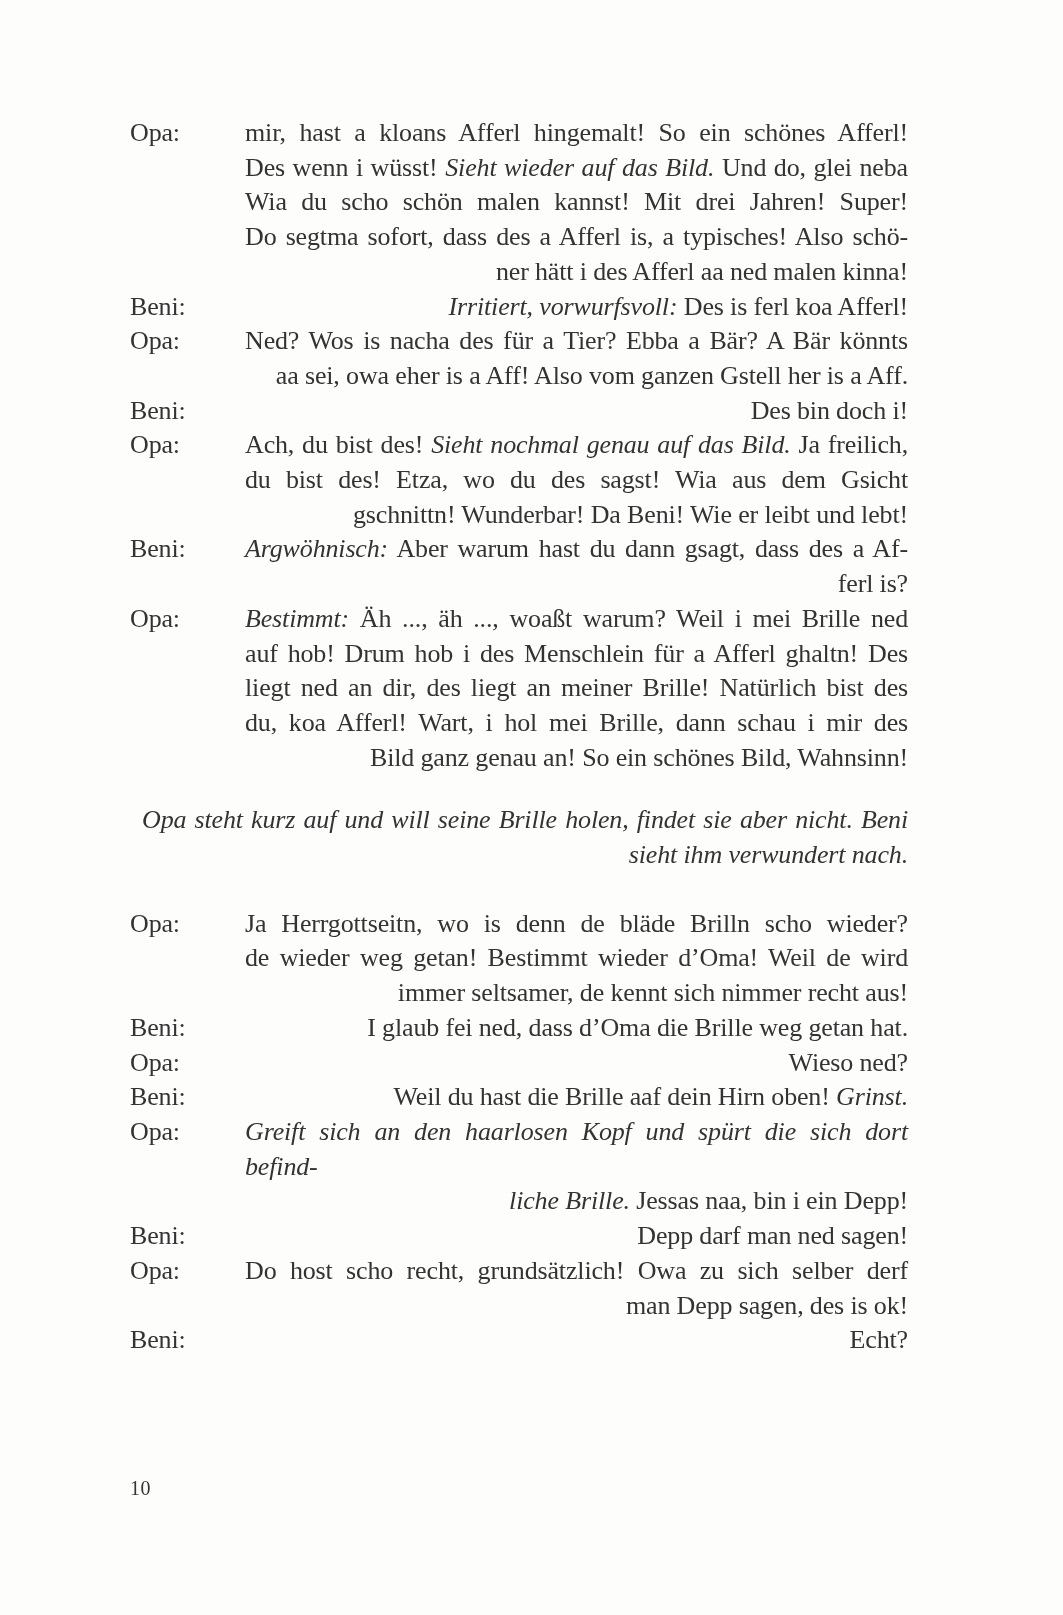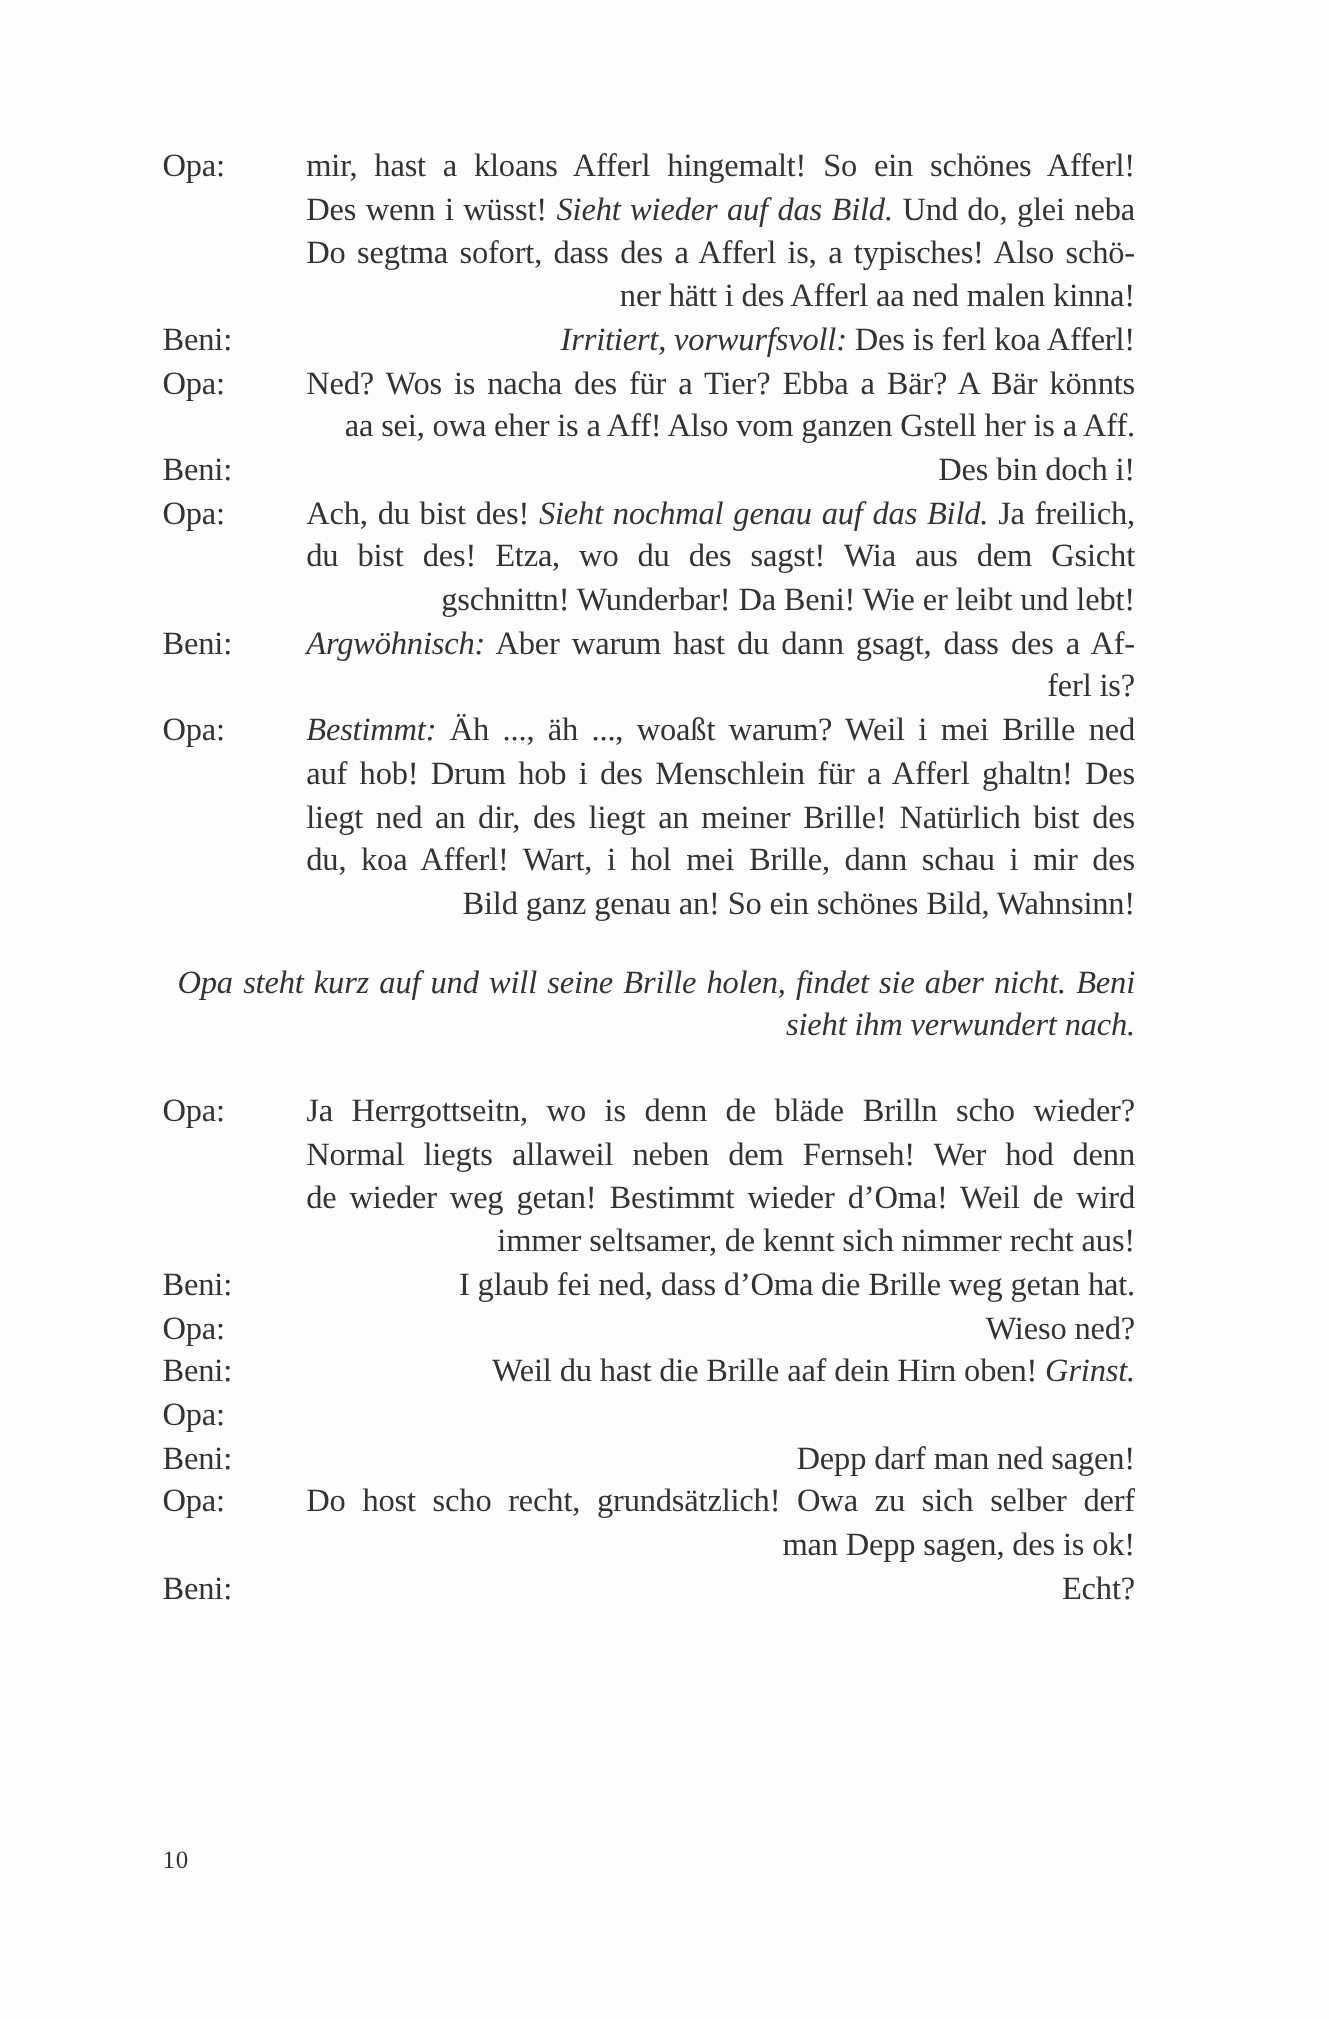--- a/index.html
+++ b/index.html
@@ -51,20 +51,21 @@
 </style>
 </head>
 <body>
 
 <main class="page">
     <div class="block dialogue">
       <div class="speaker">Opa:</div>
       <div class="speech">
         <div class="line just"><span>mir, hast a kloans Afferl hingemalt! So ein schönes Afferl!</span></div>
         <div class="line just"><span>Des wenn i wüsst! </span><span class="it">Sieht wieder auf das Bild.</span><span> Und do, glei neba</span></div>
+        <div class="line just"><span>Wia du scho schön malen kannst! Mit drei Jahren! Super!</span></div>
         <div class="line just"><span>Do segtma sofort, dass des a Afferl is, a typisches! Also schö-</span></div>
         <div class="line"><span>ner hätt i des Afferl aa ned malen kinna!</span></div>
       </div>
     </div>
     <div class="block dialogue">
       <div class="speaker">Beni:</div>
       <div class="speech">
         <div class="line"><span class="it">Irritiert, vorwurfsvoll:</span><span> Des is ferl koa Afferl!</span></div>
       </div>
     </div>
@@ -109,21 +110,20 @@
     <div class="block stage">
       <div class="speech">
         <div class="line just"><span class="it">Opa steht kurz auf und will seine Brille holen, findet sie aber nicht. Beni</span></div>
         <div class="line"><span class="it">sieht ihm verwundert nach.</span></div>
       </div>
     </div>
     <div class="block dialogue">
       <div class="speaker">Opa:</div>
       <div class="speech">
         <div class="line just"><span>Ja Herrgottseitn, wo is denn de bläde Brilln scho wieder?</span></div>
-        <div class="line just"><span>Normal liegts allaweil neben dem Fernseh! Wer hod denn</span></div>
         <div class="line just"><span>de wieder weg getan! Bestimmt wieder d’Oma! Weil de wird</span></div>
         <div class="line"><span>immer seltsamer, de kennt sich nimmer recht aus!</span></div>
       </div>
     </div>
     <div class="block dialogue">
       <div class="speaker">Beni:</div>
       <div class="speech">
         <div class="line"><span>I glaub fei ned, dass d’Oma die Brille weg getan hat.</span></div>
       </div>
     </div>
@@ -134,20 +134,24 @@
       </div>
     </div>
     <div class="block dialogue">
       <div class="speaker">Beni:</div>
       <div class="speech">
         <div class="line"><span>Weil du hast die Brille aaf dein Hirn oben! </span><span class="it">Grinst.</span></div>
       </div>
     </div>
     <div class="block dialogue">
       <div class="speaker">Opa:</div>
+      <div class="speech">
+        <div class="line just"><span class="it">Greift sich an den haarlosen Kopf und spürt die sich dort befind-</span></div>
+        <div class="line"><span class="it">liche Brille.</span><span> Jessas naa, bin i ein Depp!</span></div>
+      </div>
     </div>
     <div class="block dialogue">
       <div class="speaker">Beni:</div>
       <div class="speech">
         <div class="line"><span>Depp darf man ned sagen!</span></div>
       </div>
     </div>
     <div class="block dialogue">
       <div class="speaker">Opa:</div>
       <div class="speech">

